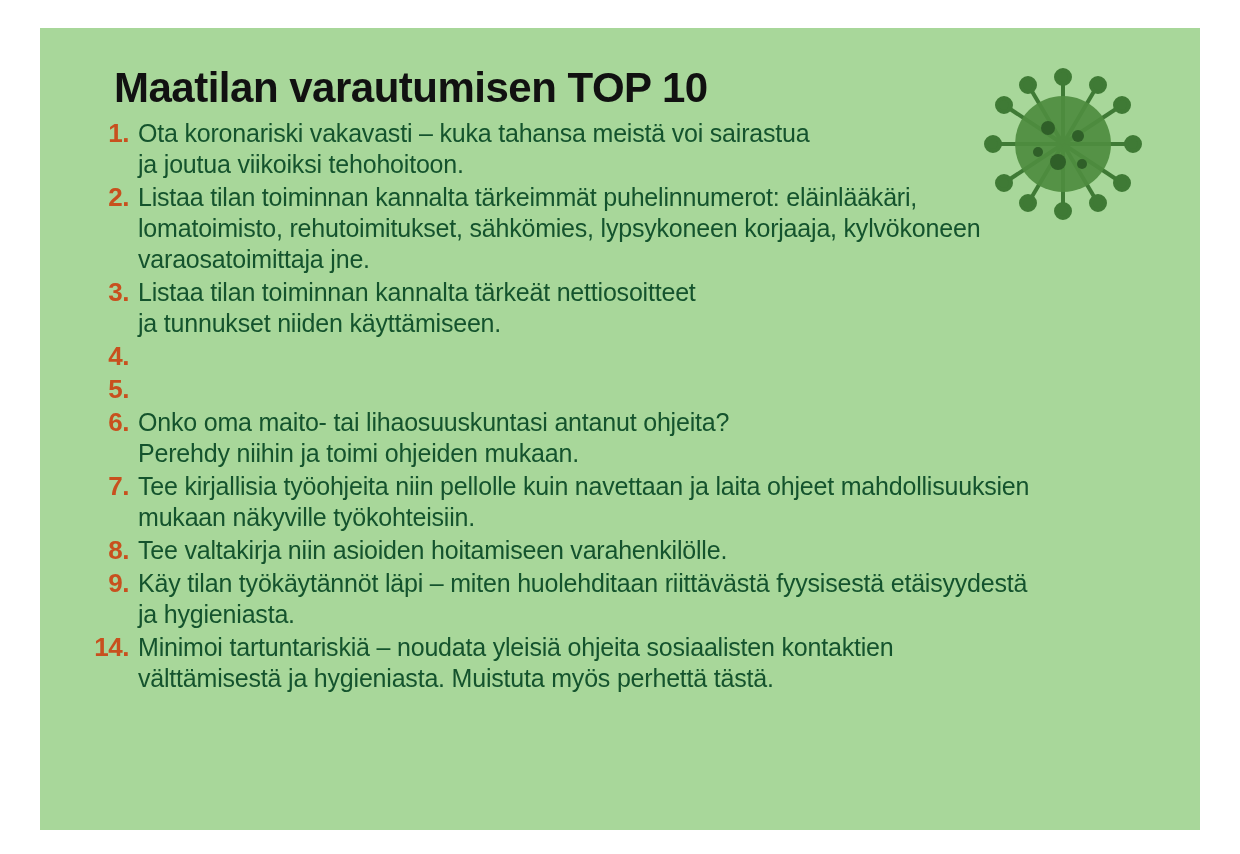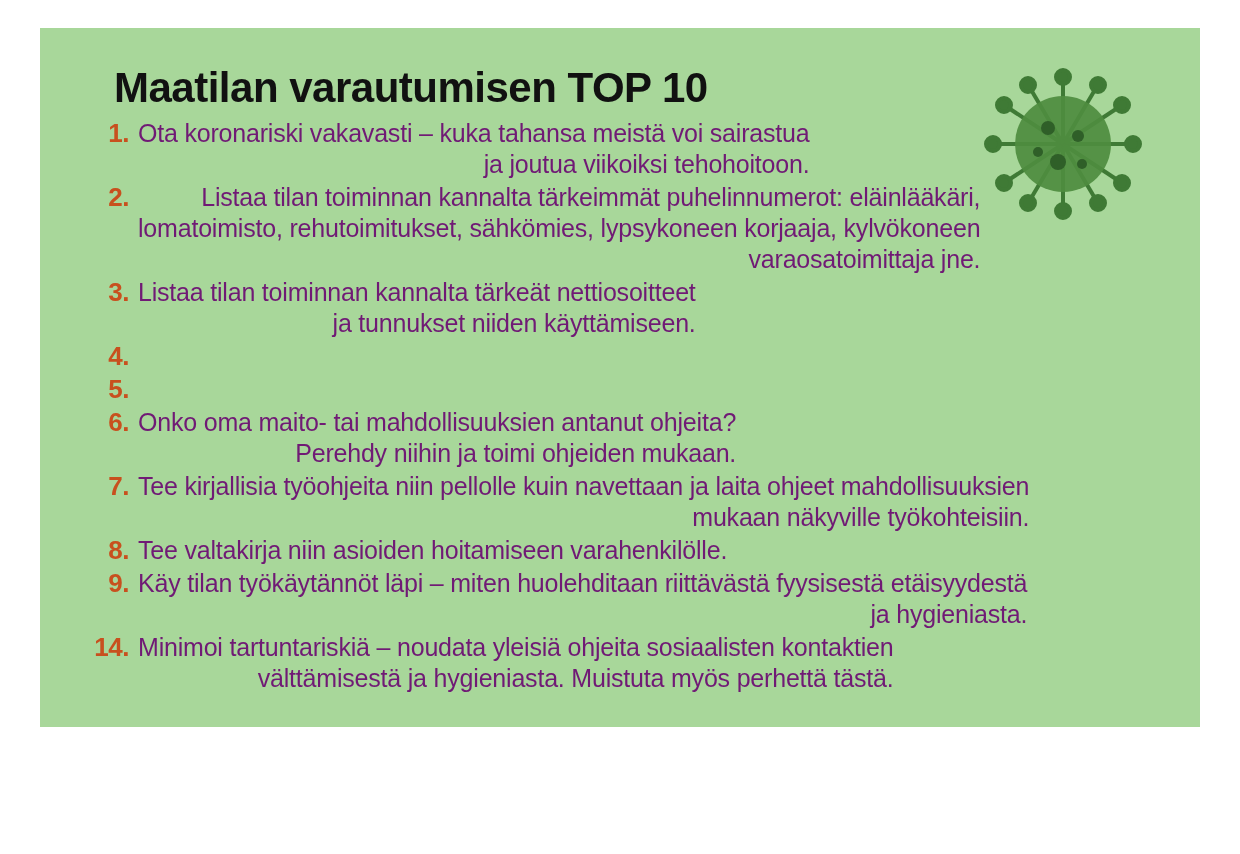--- a/index.html
+++ b/index.html
@@ -11,21 +11,21 @@
     height: 854px;
     background: #ffffff;
     font-family: "Liberation Sans", sans-serif;
     overflow: hidden;
   }
   .poster {
     position: absolute;
     left: 40px;
     top: 28px;
     width: 1160px;
-    height: 699px;
+    height: 802px;
     background: #a8d79a;
     box-sizing: border-box;
     padding: 28px 42px 20px 42px;
   }
   .title {
     font-size: 42px;
     font-weight: bold;
     color: #111111;
     letter-spacing: -0.5px;
     margin: 10px 0 8px 32px;
@@ -47,26 +47,25 @@
     font-size: 26px;
     line-height: 31px;
     width: 56px;
     min-width: 56px;
     text-align: right;
     padding-right: 9px;
     box-sizing: border-box;
     letter-spacing: -0.5px;
   }
   .text {
-    color: #701a75;
+    color: #14532d;
     font-size: 25px;
     line-height: 31px;
     white-space: pre-line;
     letter-spacing: -0.2px;
-    text-align: right;
   }
   .virus {
     position: absolute;
     right: 52px;
     top: 38px;
     width: 170px;
     height: 160px;
   }
 </style>
 </head>
@@ -129,21 +128,21 @@
 ja tunnukset niiden käyttämiseen.</span>
     </li>
     <li class="item">
       <span class="num">4.</span>
     </li>
     <li class="item">
       <span class="num">5.</span>
     </li>
     <li class="item">
       <span class="num">6.</span>
-      <span class="text">Onko oma maito- tai mahdollisuuksien antanut ohjeita?
+      <span class="text">Onko oma maito- tai lihaosuuskuntasi antanut ohjeita?
 Perehdy niihin ja toimi ohjeiden mukaan.</span>
     </li>
     <li class="item">
       <span class="num">7.</span>
       <span class="text">Tee kirjallisia työohjeita niin pellolle kuin navettaan ja laita ohjeet mahdollisuuksien
 mukaan näkyville työkohteisiin.</span>
     </li>
     <li class="item">
       <span class="num">8.</span>
       <span class="text">Tee valtakirja niin asioiden hoitamiseen varahenkilölle.</span>

